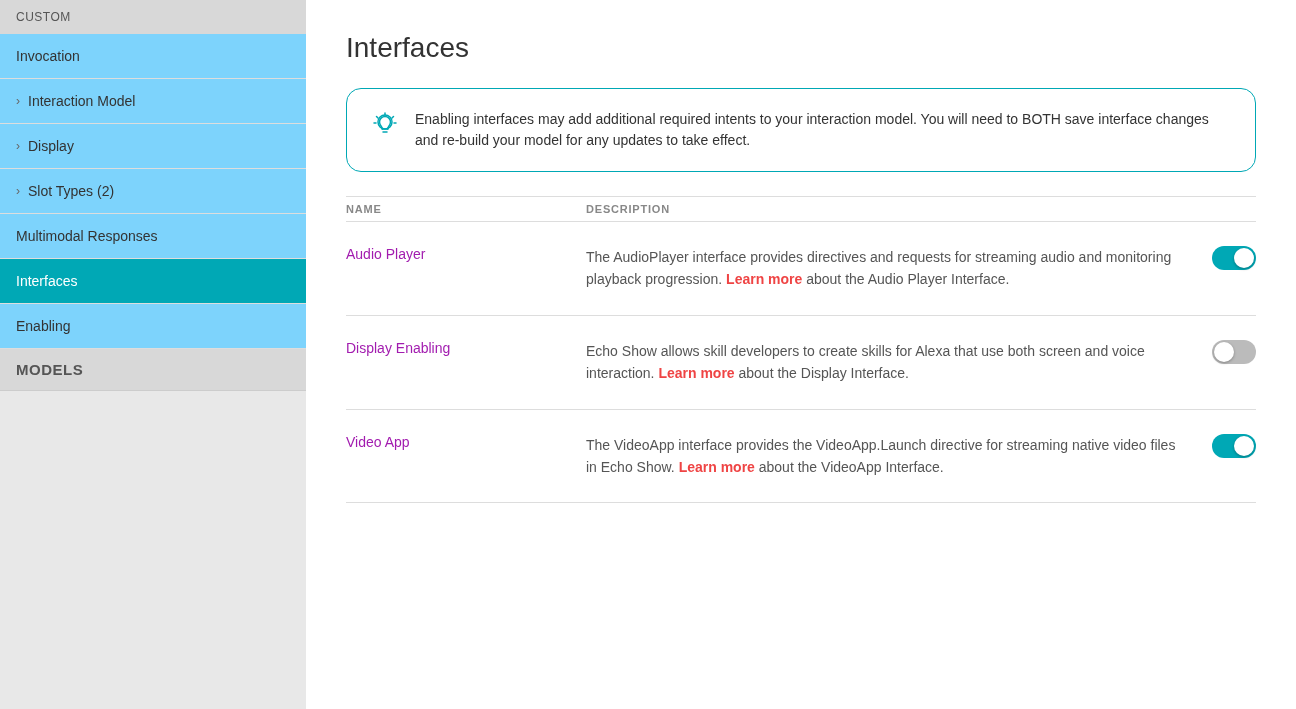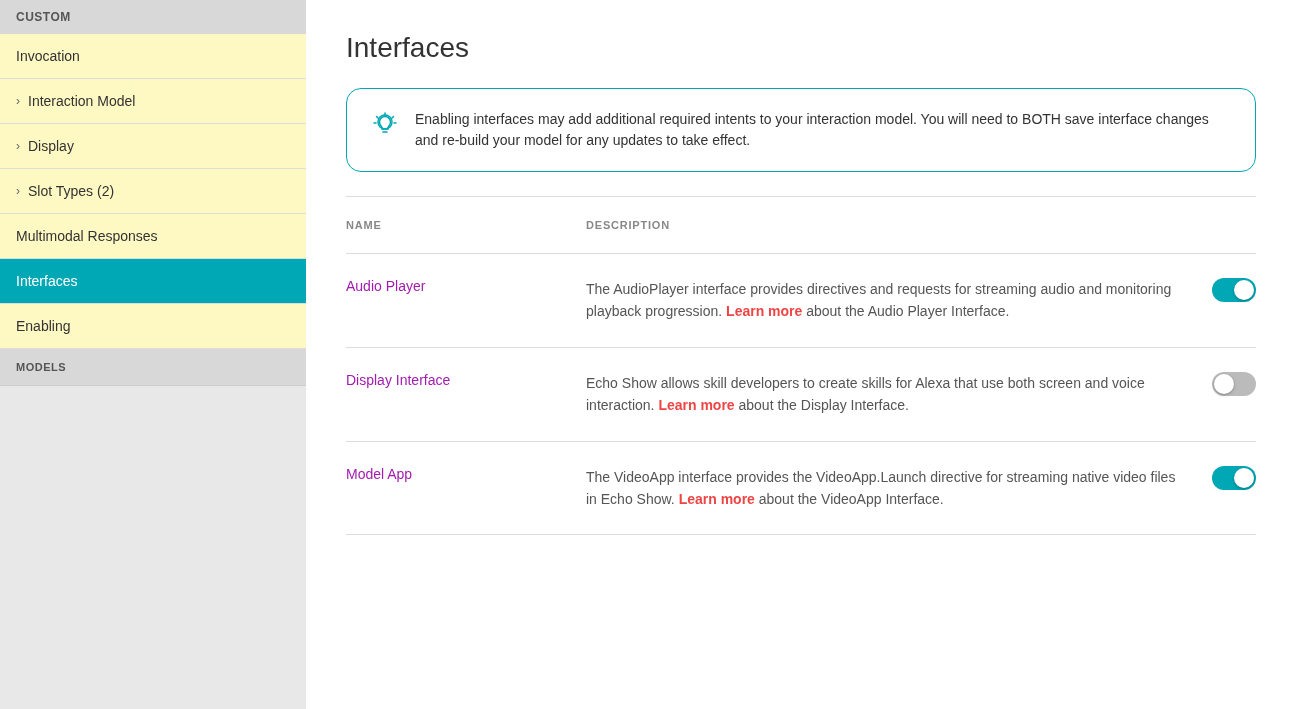--- a/index.html
+++ b/index.html
@@ -11,47 +11,47 @@
       min-width: 306px;
       background: #e8e8e8;
       height: 100%;
       display: flex;
       flex-direction: column;
       overflow-y: auto;
     }
     .sidebar-section-header {
       padding: 10px 16px;
       font-size: 12px;
-      font-weight: 700;
+      font-weight: 400;
       color: #555;
       letter-spacing: 0.5px;
       background: #d8d8d8;
     }
     .sidebar-item {
       padding: 14px 16px;
       cursor: pointer;
       color: #333;
       font-size: 14px;
       border-bottom: 1px solid #ddd;
-      background: #fef9c3;
+      background: #7dd3fc;
       display: flex;
       align-items: center;
     }
     .sidebar-item.active {
       background: #00a8b5;
       color: #fff;
     }
     .sidebar-item .chevron {
       margin-right: 8px;
       font-size: 12px;
       color: #666;
     }
     .sidebar-group-header {
       padding: 12px 16px;
-      font-size: 11px;
+      font-size: 15px;
       font-weight: 700;
       color: #555;
       letter-spacing: 0.5px;
       background: #d8d8d8;
       border-bottom: 1px solid #ccc;
     }
 
     
     .main {
       flex: 1;
@@ -91,21 +91,21 @@
     
     .interfaces-table {
       width: 100%;
       border-collapse: collapse;
     }
     .table-header-row {
       border-bottom: 1px solid #ddd;
       border-top: 1px solid #ddd;
     }
     .table-header-row th {
-      padding: 22px 0;
+      padding: 6px 0;
       font-size: 11px;
       font-weight: 600;
       color: #888;
       letter-spacing: 0.8px;
       text-align: left;
     }
     .table-header-row th:last-child {
       width: 80px;
     }
     .table-row {
@@ -222,28 +222,28 @@
     </thead>
     <tbody id="table-body">
     <tr class="table-row">
           <td class="col-name">Audio Player</td>
           <td class="col-desc">The AudioPlayer interface provides directives and requests for streaming audio and monitoring playback progression. <a href="#">Learn more</a> about the Audio Player Interface.</td>
           <td class="col-toggle"><label class="toggle-switch"><div class="toggle-track on">
                 <div class="toggle-thumb"></div>
               </div></label></td>
         </tr>
         <tr class="table-row">
-          <td class="col-name">Display Interface</td>
+          <td class="col-name">Display Enabling</td>
           <td class="col-desc">Echo Show allows skill developers to create skills for Alexa that use both screen and voice interaction. <a href="#">Learn more</a> about the Display Interface.</td>
           <td class="col-toggle"><label class="toggle-switch"><div class="toggle-track off">
                 <div class="toggle-thumb"></div>
               </div></label></td>
         </tr>
         <tr class="table-row">
-          <td class="col-name">Model App</td>
+          <td class="col-name">Video App</td>
           <td class="col-desc">The VideoApp interface provides the VideoApp.Launch directive for streaming native video files in Echo Show. <a href="#">Learn more</a> about the VideoApp Interface.</td>
           <td class="col-toggle"><label class="toggle-switch"><div class="toggle-track on">
                 <div class="toggle-thumb"></div>
               </div></label></td>
         </tr>
       </tbody>
   </table>
 </main>
 
 </body></html>

